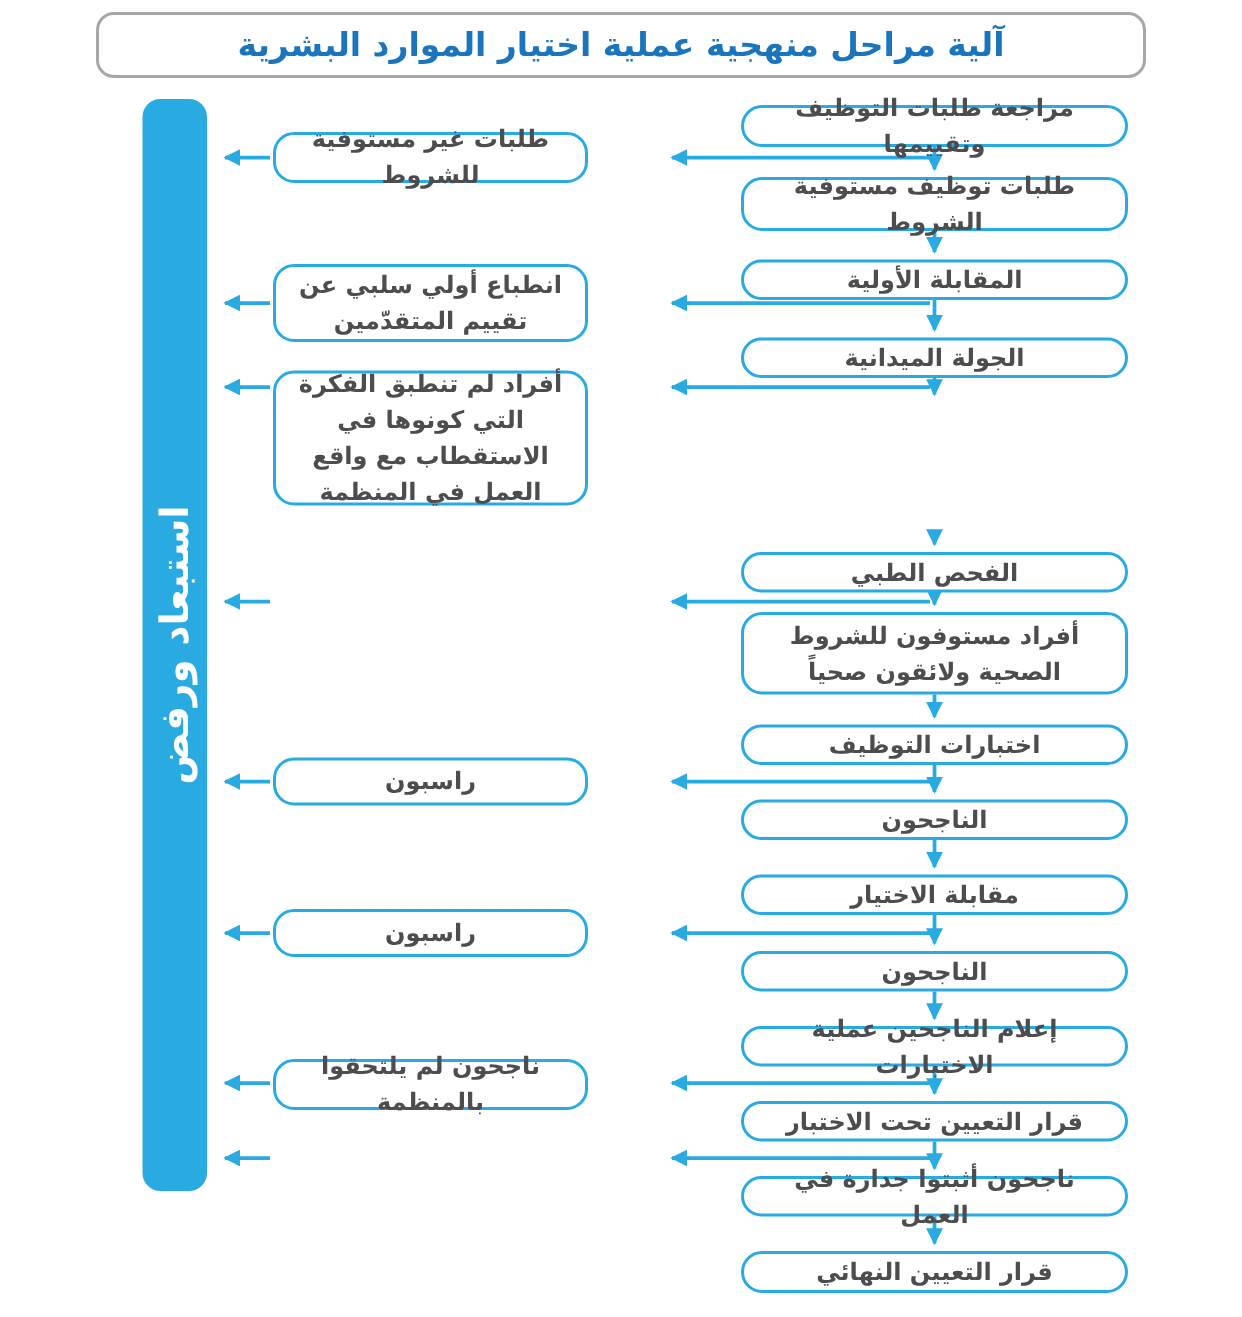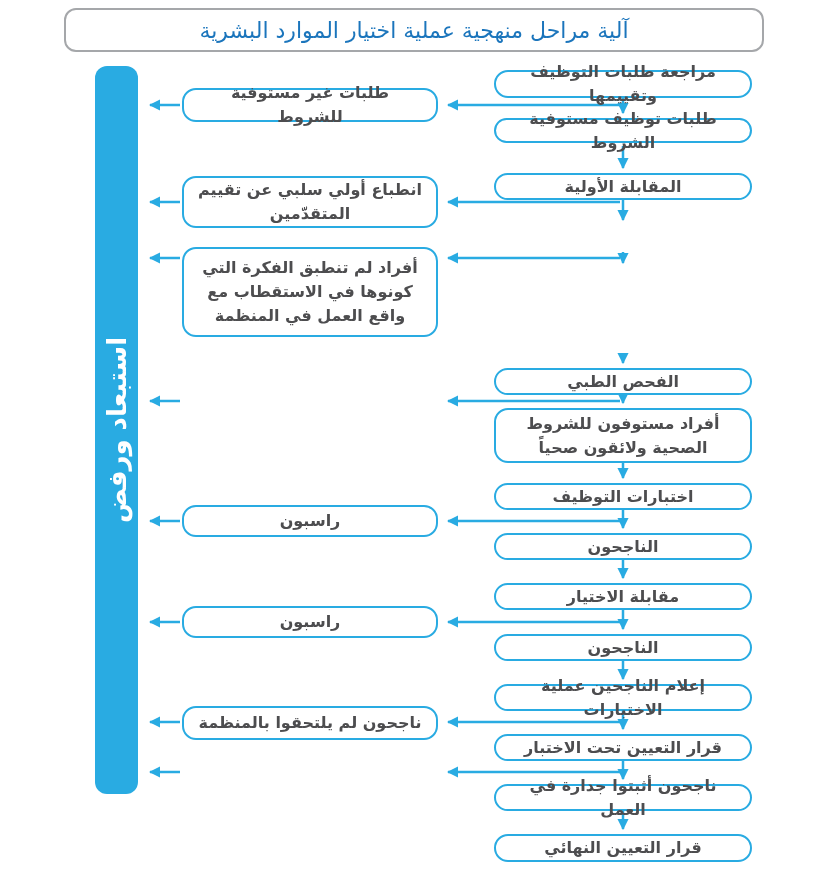--- a/index.html
+++ b/index.html
@@ -9,34 +9,34 @@
     --border_gray:#A5A7AA;
     --background:#FFFFFF;
   }
   *{box-sizing:border-box;}
   body{margin:0;background:var(--background,#fff);font-family:"DejaVu Sans",sans-serif;}
   .canvas{position:relative;width:828px;height:878px;background:var(--background,#fff);overflow:hidden;}
 
   .title-box{position:absolute;left:64px;top:8px;width:700px;height:44px;
     border:2px solid var(--border_gray,#A5A7AA);border-radius:12px;background:#fff;
     display:flex;align-items:center;justify-content:center;z-index:2;}
-  .title-text{color:var(--title,#1B75BC);font-weight:normal;font-size:22px;direction:rtl;text-align:center;}
+  .title-text{color:var(--title,#1B75BC);font-weight:bold;font-size:22px;direction:rtl;text-align:center;}
 
   .bar{position:absolute;left:95px;top:66px;width:43px;height:728px;
     background:var(--accent,#29ABE2);border-radius:12px;z-index:2;}
   .bar-label{position:absolute;top:50%;left:50%;
     transform:translate(-50%,-50%) rotate(-90deg);
     white-space:nowrap;color:#fff;font-weight:bold;font-size:26px;letter-spacing:1px;direction:rtl;}
 
   .node{position:absolute;border:2.5px solid var(--accent,#29ABE2);border-radius:14px;
     background:#fff;color:var(--text,#4D4D4F);font-weight:bold;font-size:16px;line-height:1.5;
     display:flex;align-items:center;justify-content:center;text-align:center;
     padding:2px 12px;direction:rtl;z-index:2;}
   .node.right{left:494px;width:258px;}
-  .node.left{left:182px;width:256px;}
+  .node.left{left:182px;width:210px;}
 
   svg.arrows{position:absolute;left:0;top:0;z-index:1;color:var(--accent,#29ABE2);}
   svg.arrows line{stroke:currentColor;stroke-width:2.5;stroke-linecap:butt;}
 </style>
 </head>
 <body>
 
 <div class="canvas">
 
   <svg class="arrows" width="828" height="878" viewBox="0 0 828 878" aria-hidden="true">
@@ -85,22 +85,23 @@
 
   <div class="title-box">
     <div class="title-text">آلية مراحل منهجية عملية اختيار الموارد البشرية</div>
   </div>
 
   <div class="bar">
     <div class="bar-label">استبعاد ورفض</div>
   </div>
 
   <div class="node right" style="top:70px;height:28px">مراجعة طلبات التوظيف وتقييمها</div>
-  <div class="node right" style="top:118px;height:25px">طلبات توظيف مستوفية الشروط</div>
+  <div class="node right" style="top:118px;height:36px">طلبات توظيف مستوفية الشروط</div>
   <div class="node right" style="top:173px;height:27px">المقابلة الأولية</div>
+  <div class="node right" style="top:225px;height:27px">الجولة الميدانية</div>
   <div class="node right" style="top:368px;height:27px">الفحص الطبي</div>
   <div class="node right" style="top:408px;height:55px">أفراد مستوفون للشروط الصحية ولائقون صحياً</div>
   <div class="node right" style="top:483px;height:27px">اختبارات التوظيف</div>
   <div class="node right" style="top:533px;height:27px">الناجحون</div>
   <div class="node right" style="top:583px;height:27px">مقابلة الاختيار</div>
   <div class="node right" style="top:634px;height:27px">الناجحون</div>
   <div class="node right" style="top:684px;height:27px">إعلام الناجحين عملية الاختبارات</div>
   <div class="node right" style="top:734px;height:27px">قرار التعيين تحت الاختبار</div>
   <div class="node right" style="top:784px;height:27px">ناجحون أثبتوا جدارة في العمل</div>
   <div class="node right" style="top:834px;height:28px">قرار التعيين النهائي</div>

